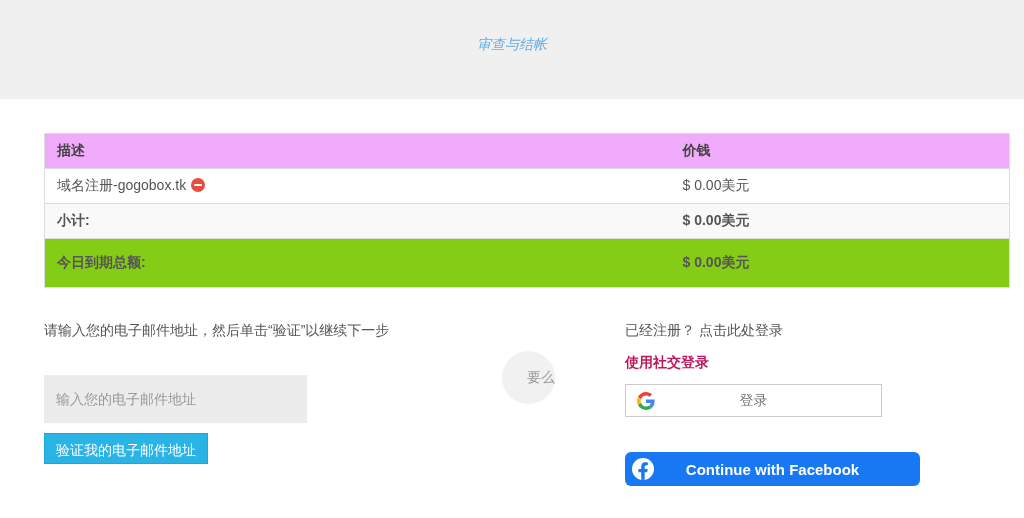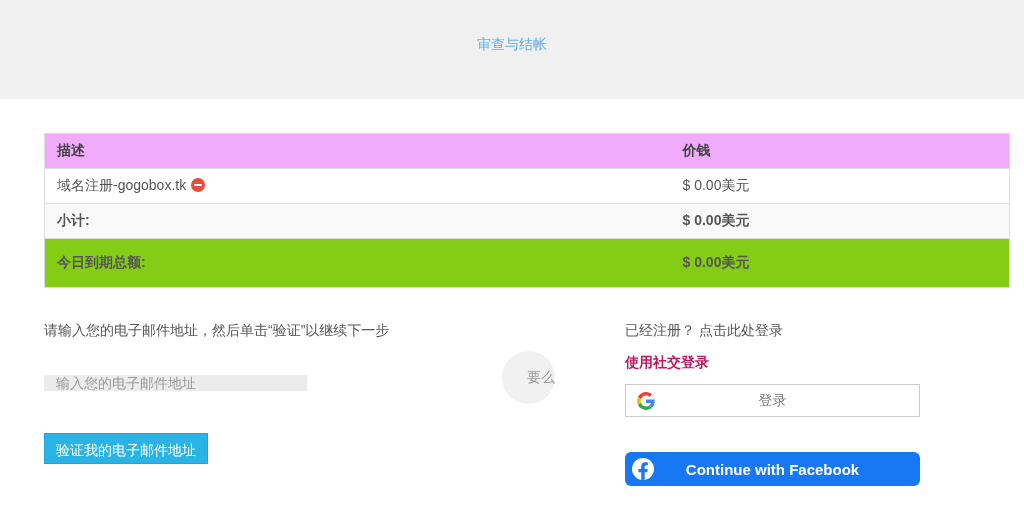--- a/index.html
+++ b/index.html
@@ -1,46 +1,46 @@
 <!DOCTYPE html>
 <html><head>
 <meta charset="utf-8">
 <style>
   * { margin:0; padding:0; box-sizing:border-box; }
   html,body { background:#fff; }
   body { font-family:"Liberation Sans","DejaVu Sans",sans-serif; }
   .page { position:relative; width:1024px; height:518px; background:#ffffff; overflow:hidden; }
 
   
-  .topbar { position:absolute; top:0; left:0; width:1024px; height:99px; background:#f0f0f0; text-align:center; }
+  .topbar { position:absolute; top:0; left:0; width:1024px; height:99px; background:#f0f0f0; text-align:center;font-style:italic; }
   .review-link { display:inline-block; margin-top:36px; font-size:14px; color:#62aee6; text-decoration:none; cursor:pointer; }
 
   
   .invoice { position:absolute; top:133px; left:44px; width:966px; border-collapse:collapse; font-size:14px; color:#555; border:1px solid #ddd; }
   .invoice th, .invoice td { border-top:1px solid #ddd; text-align:left; vertical-align:middle; }
   .invoice thead th { background:#f0abfc; color:#444; font-weight:bold; padding:8px 12px; }
   .invoice td { padding:8px 12px; }
   .col-desc { width:626px; }
   .row-subtotal td { background:#f9f9f9; font-weight:bold; color:#555; }
   .row-total td { background:#84cc16; font-weight:bold; color:#555; padding:15px 12px; }
   .remove-icon { display:inline-block; vertical-align:-2px; margin-left:5px; cursor:pointer; line-height:0; }
 
   
   .email-instruction { position:absolute; left:44px; top:322px; font-size:14px; color:#555; }
-  .email-input { position:absolute; left:44px; top:375px; width:263px; height:16px; background:#ececec; border:none; outline:none; padding:0 12px; font-size:14px; color:#555; font-family:inherit; }
+  .email-input { position:absolute; left:44px; top:375px; width:263px; height:48px; background:#ececec; border:none; outline:none; padding:0 12px; font-size:14px; color:#555; font-family:inherit; }
   .email-input::placeholder { color:#9a9a9a; opacity:1; }
   .verify-btn { position:absolute; left:44px; top:433px; height:31px; padding:8px 11px; background:#29b4e5; border:1px solid #1ea6da; color:#fff; font-size:14px; font-family:inherit; cursor:pointer; }
 
   
   .or-circle { position:absolute; left:502px; top:351px; width:53px; height:53px; border-radius:50%; background:#f1f1f1; color:#9a9a9a; font-size:14px; display:flex; align-items:center; justify-content:flex-end; }
 
   
   .already { position:absolute; left:625px; top:322px; font-size:14px; color:#555; cursor:pointer; }
   .social-title { position:absolute; left:625px; top:354px; font-size:14px; font-weight:bold; color:#be185d; }
-  .google-btn { position:absolute; left:625px; top:384px; width:295px; height:33px; background:#ffffff; border:1px solid #ccc; color:#757575; font-size:14px; font-family:inherit; cursor:pointer; display:flex; align-items:center; justify-content:center; }
+  .google-btn { position:absolute; left:625px; top:384px; width:257px; height:33px; background:#ffffff; border:1px solid #ccc; color:#757575; font-size:14px; font-family:inherit; cursor:pointer; display:flex; align-items:center; justify-content:center; }
   .google-btn .g-icon { position:absolute; left:11px; top:7px; line-height:0; }
   .fb-btn { position:absolute; left:625px; top:452px; width:295px; height:34px; background:#1877f2; border:none; border-radius:6px; color:#fff; font-size:15px; font-weight:bold; font-family:inherit; cursor:pointer; display:flex; align-items:center; justify-content:center; }
   .fb-btn .fb-icon { position:absolute; left:7px; top:6px; line-height:0; }
 </style>
 </head>
 <body>
 
 <div class="page">
 
   <header class="topbar">

